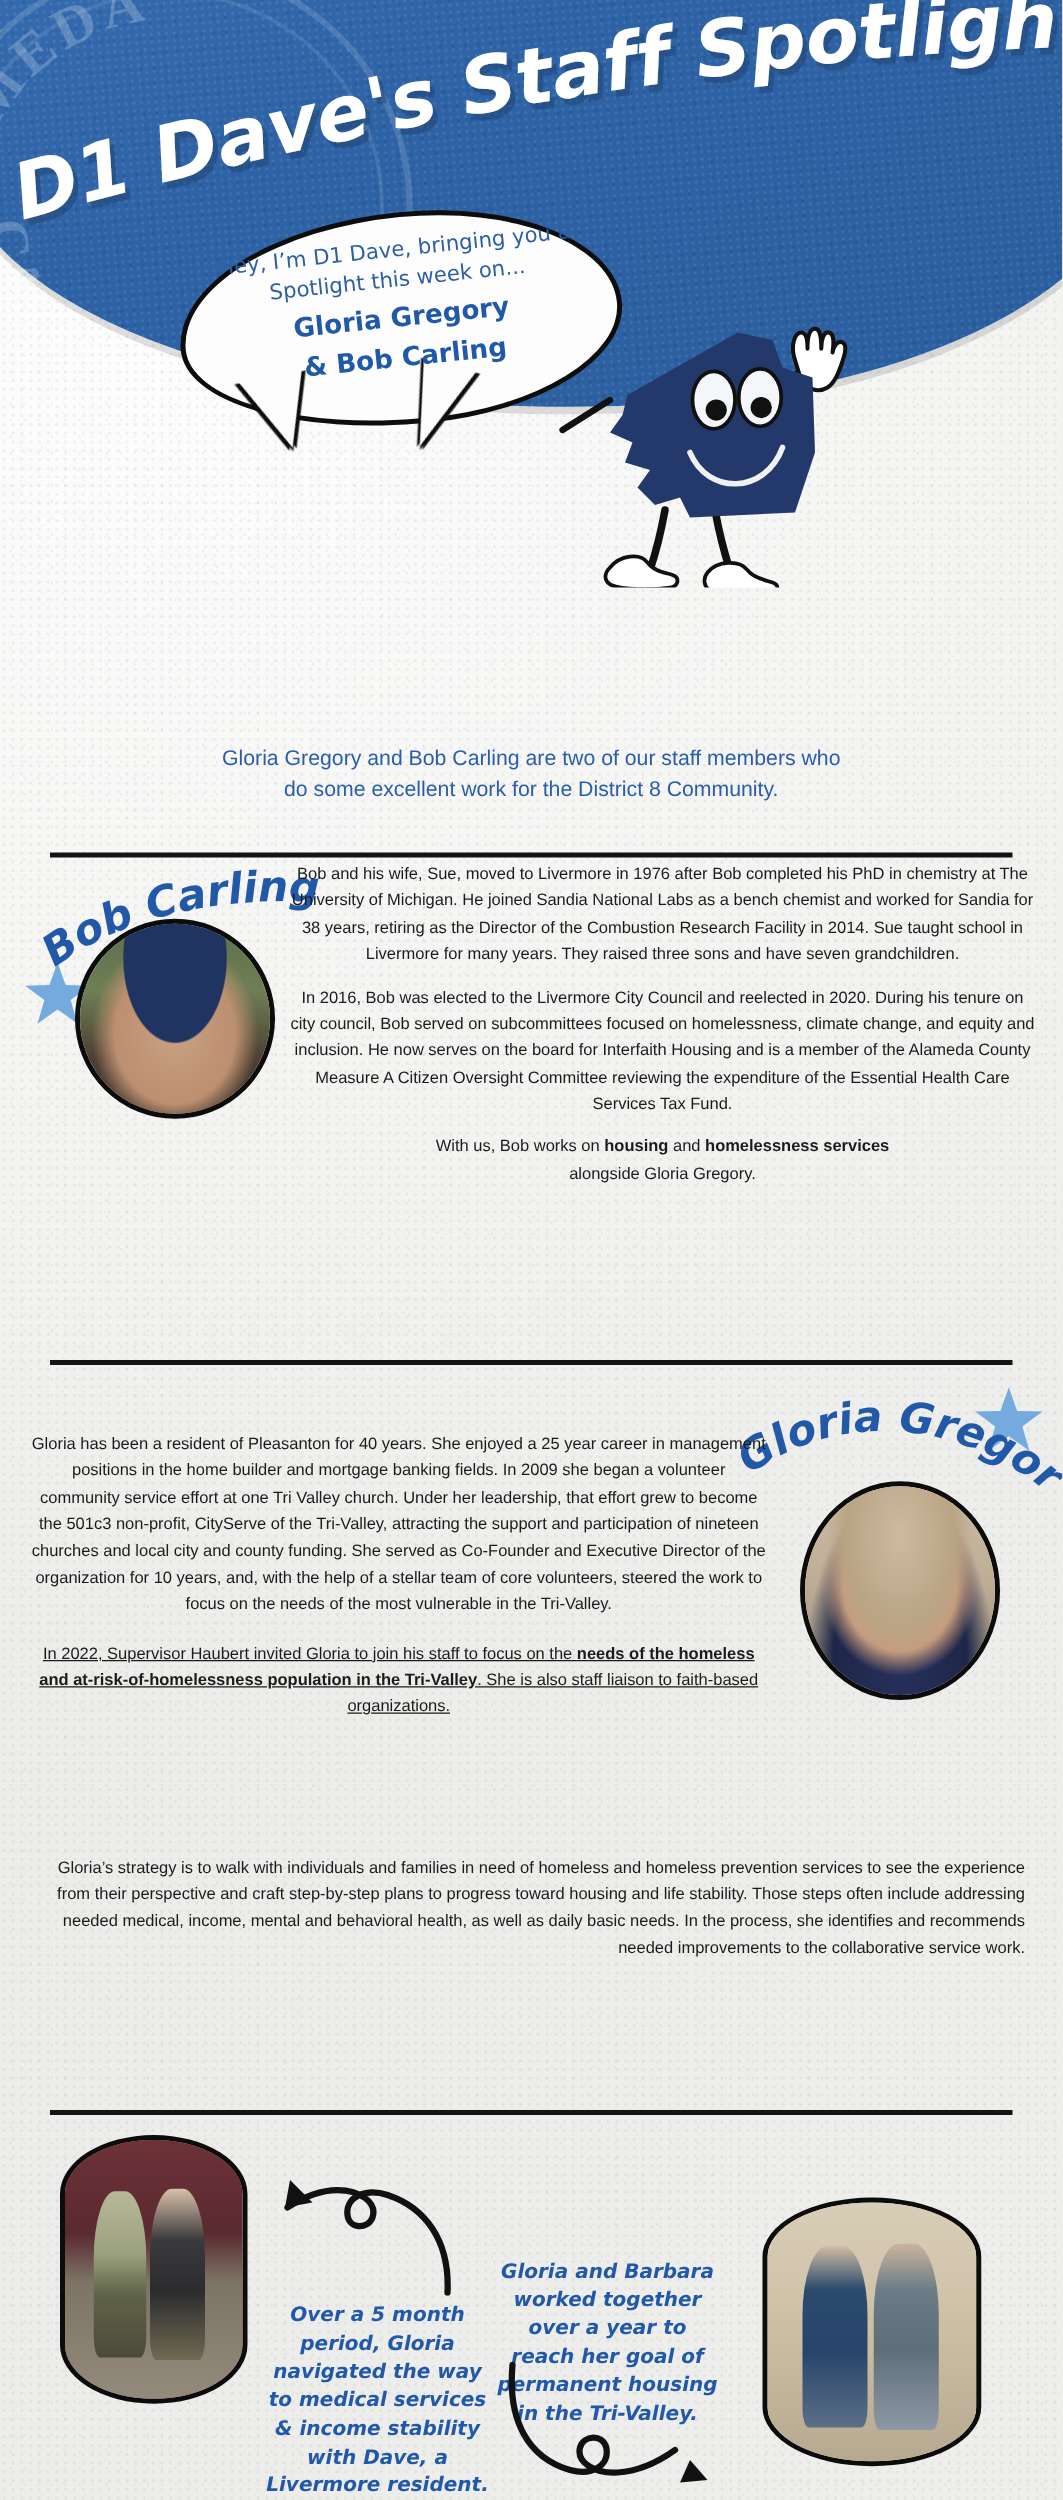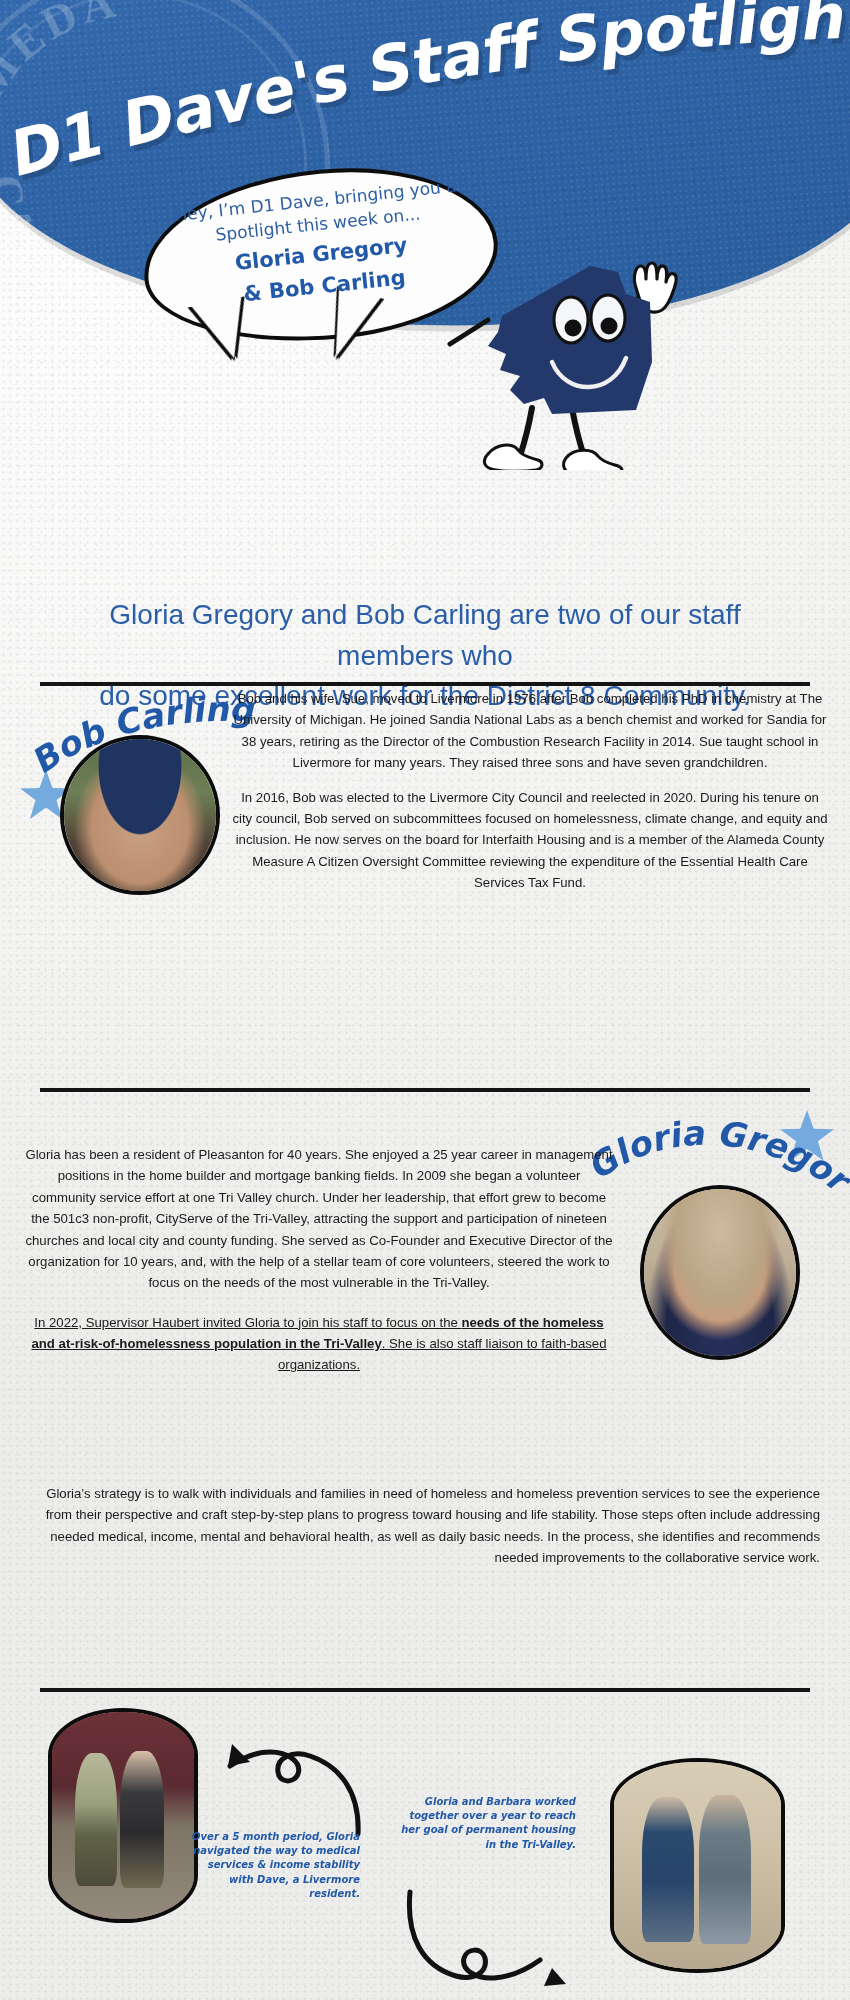--- a/index.html
+++ b/index.html
@@ -158,21 +158,21 @@
 
   
   .mascot { position: absolute; left: 440px; top: 258px; width: 260px; height: 215px; z-index: 4; }
 
   
   .intro {
     position: absolute;
     left: 60px; top: 595px;
     width: 730px;
     text-align: center;
-    font-size: 28px;
+    font-size: 17px;
     line-height: 1.45;
     color: #2a5ea8;
     font-family: "Liberation Sans", sans-serif;
   }
 
   .rule {
     position: absolute;
     height: 4px;
     background: #141414;
   }
@@ -210,27 +210,28 @@
   .body-col b { font-weight: bold; }
 
   
   .bottom-photo {
     position: absolute;
     border: 4px solid #0c0c0c;
     overflow: hidden;
   }
   .caption {
     position: absolute;
-    font-size: 10px;
+    font-size: 16px;
     font-weight: bold;
     font-style: italic;
     color: #2159a8;
-    text-align: right;
+    text-align: center;
     line-height: 1.42;
     font-family: "DejaVu Sans", sans-serif;
+    margin-top: 11px;
   }
   .arrow-svg { position: absolute; overflow: visible; }
 
   
   .ph-bob {
     width: 100%; height: 100%;
     background:
       radial-gradient(ellipse at 50% 18%, #1f3461 0%, #1f3461 38%, transparent 39%),
       radial-gradient(ellipse at 50% 58%, #c9a183 0%, #bb8f70 45%, transparent 62%),
       linear-gradient(180deg, #5d6f4a 0%, #6e7f55 35%, #4e4034 70%, #3b3029 100%);
@@ -379,20 +380,24 @@
     <text><textPath href="#bobArc" startOffset="0%">Bob Carling</textPath></text>
   </svg>
 
   <div class="photo bob-photo">
     <div class="ph-bob"></div>
   </div>
 
   <div class="body-col" style="left:230px; top:688px; width:600px;">
     <p>Bob and his wife, Sue, moved to Livermore in 1976 after Bob completed his PhD in chemistry at The University of Michigan. He joined Sandia National Labs as a bench chemist and worked for Sandia for 38 years, retiring as the Director of the Combustion Research Facility in 2014. Sue taught school in Livermore for many years. They raised three sons and have seven grandchildren.</p>
     <p>In 2016, Bob was elected to the Livermore City Council and reelected in 2020. During his tenure on city council, Bob served on subcommittees focused on homelessness, climate change, and equity and inclusion. He now serves on the board for Interfaith Housing and is a member of the Alameda County Measure A Citizen Oversight Committee reviewing the expenditure of the Essential Health Care Services Tax Fund.</p>
+    <p>
+      <span>With us, Bob works on </span><b>housing</b><span> and </span><b>homelessness services</b><br>
+      <span>alongside Gloria Gregory.</span>
+    </p>
   </div>
 
   <div class="rule" style="left:40px; top:1088px; width:770px;"></div>
 
   <svg class="star" style="left:778px; top:1108px; width:58px; height:58px;" viewBox="0 0 56 56">
     <path d="M 28,2 L 34.5,20 L 54,20.5 L 38.5,32 L 44,51 L 28,39.5 L 12,51 L 17.5,32 L 2,20.5 L 21.5,20 Z" fill="#74aadd"></path>
   </svg>
 
   <svg class="name-curve" style="left:594px; top:1118px; width:250px; height:92px;" viewBox="0 0 250 92">
     <defs>
@@ -420,21 +425,21 @@
 
   <div class="bottom-photo" style="left:48px; top:1708px; width:150px; height:215px; border-radius: 50% 50% 50% 50% / 22% 22% 22% 22%;">
     <div class="ph-left"></div>
   </div>
 
   <svg class="arrow-svg" style="left:210px; top:1728px; width:170px; height:110px;" viewBox="0 0 170 110">
     <path d="M 148,106 C 150,64 130,38 100,28 C 82,22 66,30 68,44 c 1,11 16,12 20,2 4,-12 -10,-22 -28,-22 -14,0 -28,6 -40,14" stroke="#111" stroke-width="5" fill="none" stroke-linecap="round"></path>
     <path d="M 22,16 L 18,38 L 40,34 Z" fill="#111"></path>
   </svg>
 
-  <div class="caption" style="left:180px; top:1830px; width:180px;">Over a 5 month period, Gloria navigated the way to medical services &amp; income stability with Dave, a Livermore resident.</div>
+  <div class="caption" style="left:212px; top:1830px; width:180px;">Over a 5 month period, Gloria navigated the way to medical services &amp; income stability with Dave, a Livermore resident.</div>
 
   <div class="caption" style="left:396px; top:1795px; width:180px;">Gloria and Barbara worked together over a year to reach her goal of permanent housing in the Tri-Valley.</div>
 
   <svg class="arrow-svg" style="left:400px; top:1890px; width:180px; height:110px;" viewBox="0 0 180 110">
     <path d="M 10,2 C 6,46 22,76 56,86 c 18,5 32,-4 29,-18 -3,-11 -18,-10 -21,0 -3,12 12,21 30,20 16,-1 32,-8 46,-18" stroke="#111" stroke-width="5" fill="none" stroke-linecap="round"></path>
     <path d="M 152,78 L 144,96 L 166,94 Z" fill="#111"></path>
   </svg>
 
   <div class="bottom-photo" style="left:610px; top:1758px; width:175px; height:215px; border-radius: 50% 50% 50% 50% / 22% 22% 22% 22%;">
     <div class="ph-right"></div>

